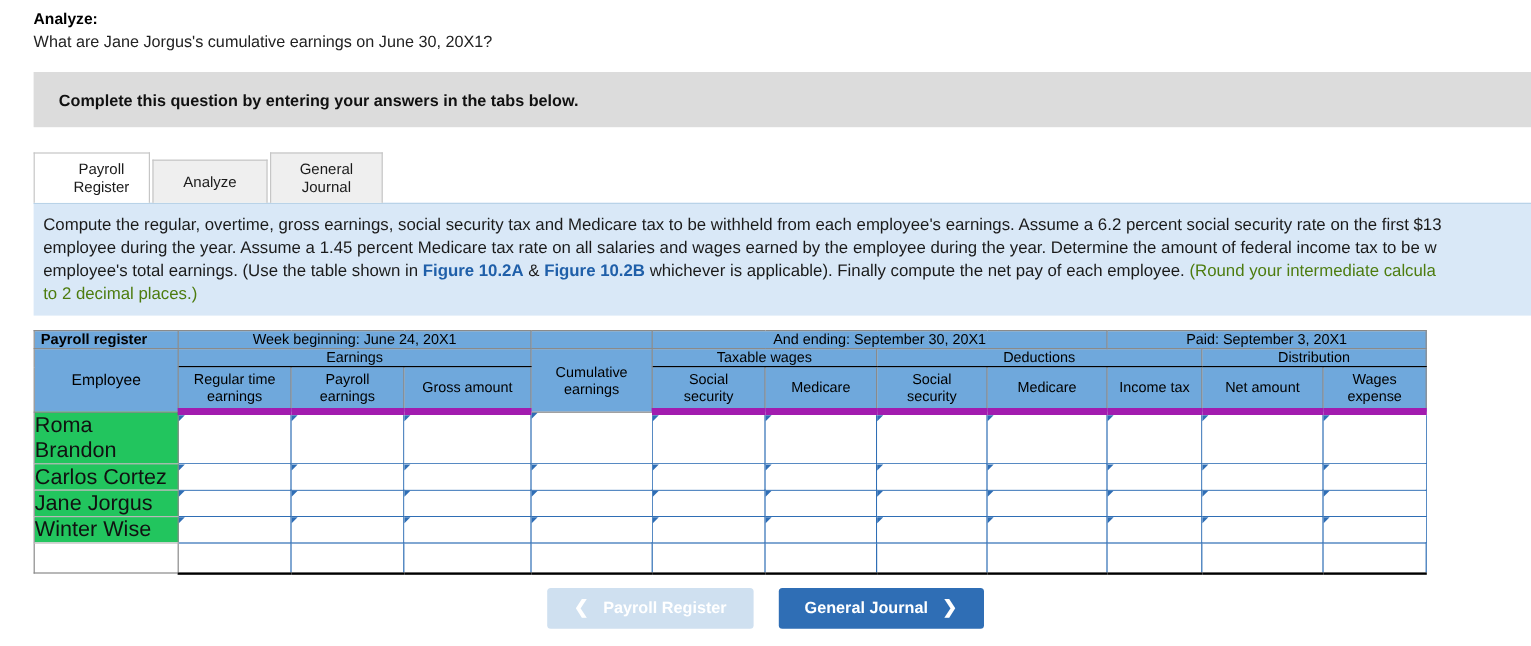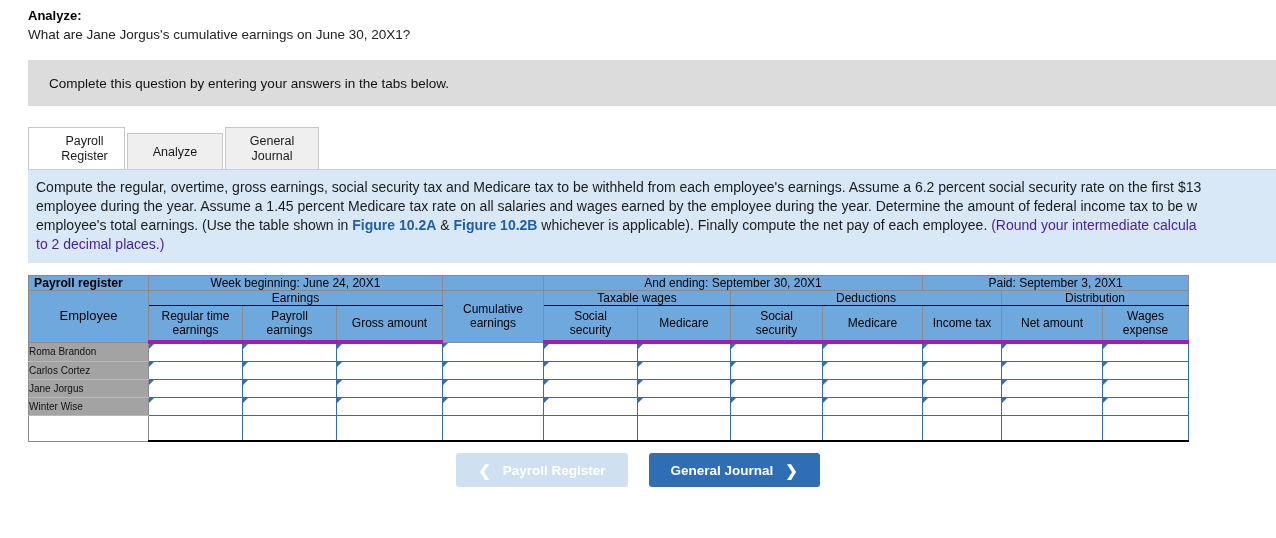--- a/index.html
+++ b/index.html
@@ -46,21 +46,21 @@
     margin: 16px 0 0 28px;
     width: 1248px;
     box-sizing: border-box;
     height: 46px;
     background: #dcdcdc;
     display: flex;
     align-items: center;
     padding-left: 21px;
   }
   .gray-banner .gb-text {
-    font-weight: normal;
+    font-weight: bold;
     font-size: 13.5px;
     color: #111;
   }
 
   
   .tabbar {
     position: relative;
     margin: 21px 0 0 28px;
     height: 42px;
     display: flex;
@@ -109,21 +109,21 @@
     color: #1b1b1b;
     white-space: nowrap;
     overflow: hidden;
   }
   .blue-panel .ln { display: block; }
   .bold-link {
     color: #1f5fa9;
     font-weight: bold;
   }
   .red {
-    color: #4c1d95;
+    color: #4d7c0f;
   }
 
   
   .table-wrap {
     margin: 12px 0 0 28px;
     width: 1160px;
   }
   table.payroll {
     border-collapse: collapse;
     table-layout: fixed;
@@ -158,30 +158,30 @@
   .hdr.blank {
     border-top-color: #8a8a8a;
     border-bottom-color: #8a8a8a;
   }
   .hdr.group {
     border-top: 1px solid #000;
     border-bottom: 1px solid #000;
   }
   .hdr.col {
     border-top: 1px solid #000;
-    border-bottom: 4px solid #a21caf;
+    border-bottom: 6px solid #a21caf;
     padding: 3px 2px;
   }
 
   .name-cell {
     border-left: 1px solid #8a8a8a;
     border-right: 1px solid #8a8a8a;
     border-bottom: 1px solid #b9b9b9;
-    background: #a3a3a3;
-    font-size: 10px;
+    background: #22c55e;
+    font-size: 18px;
     padding: 3px 0 3px 6px;
     height: 17px;
     color: #111;
   }
   .in-cell {
     position: relative;
     background: #ffffff;
     border: 1px solid #2f6eb5;
     border-top: none;
     height: 17px;

